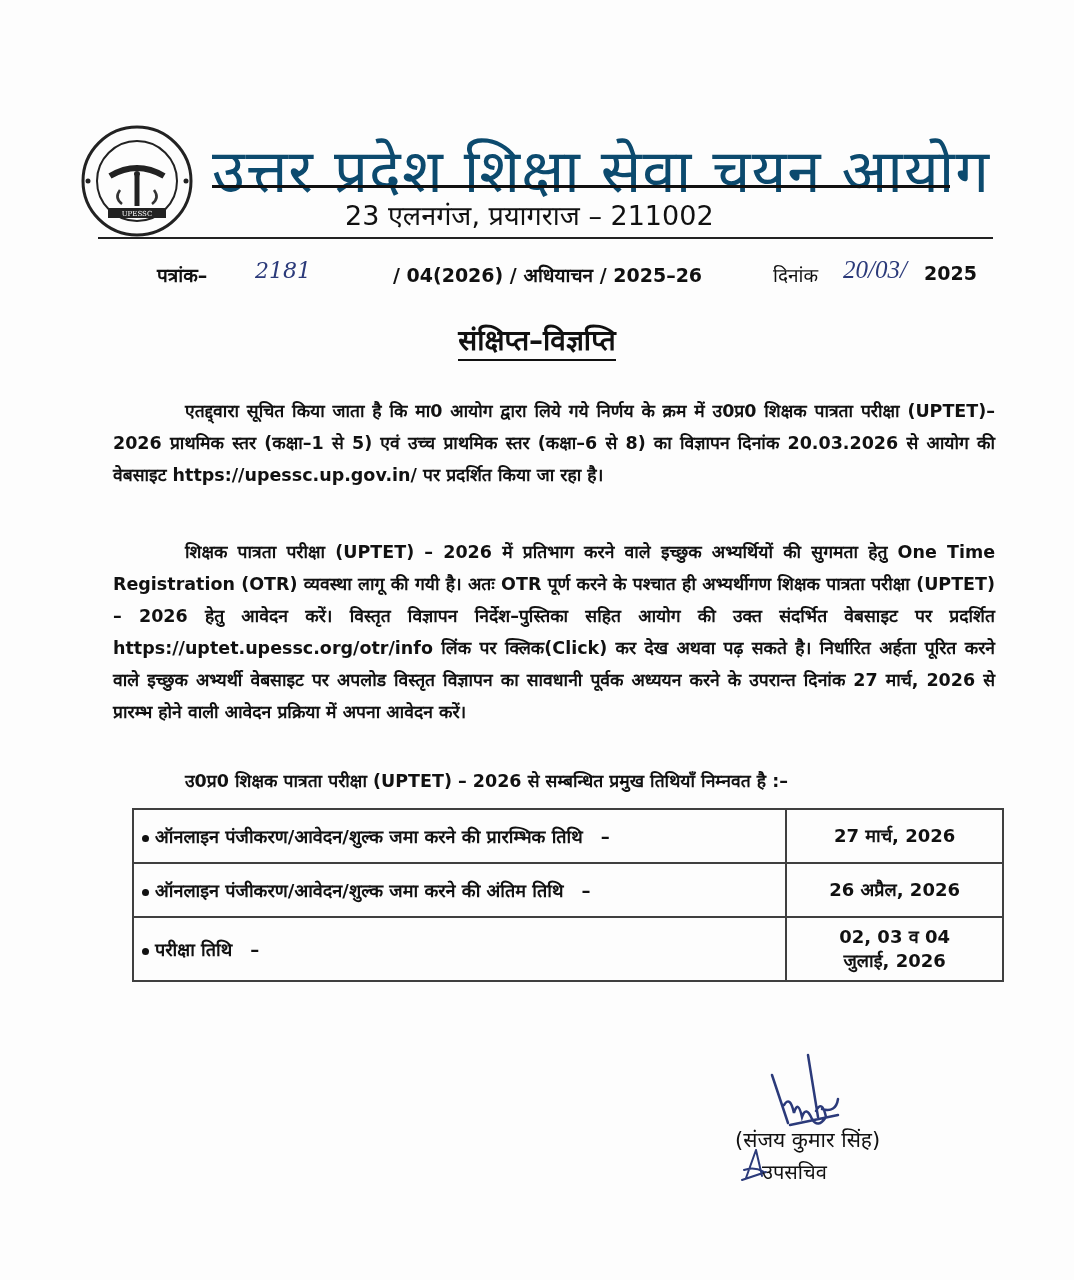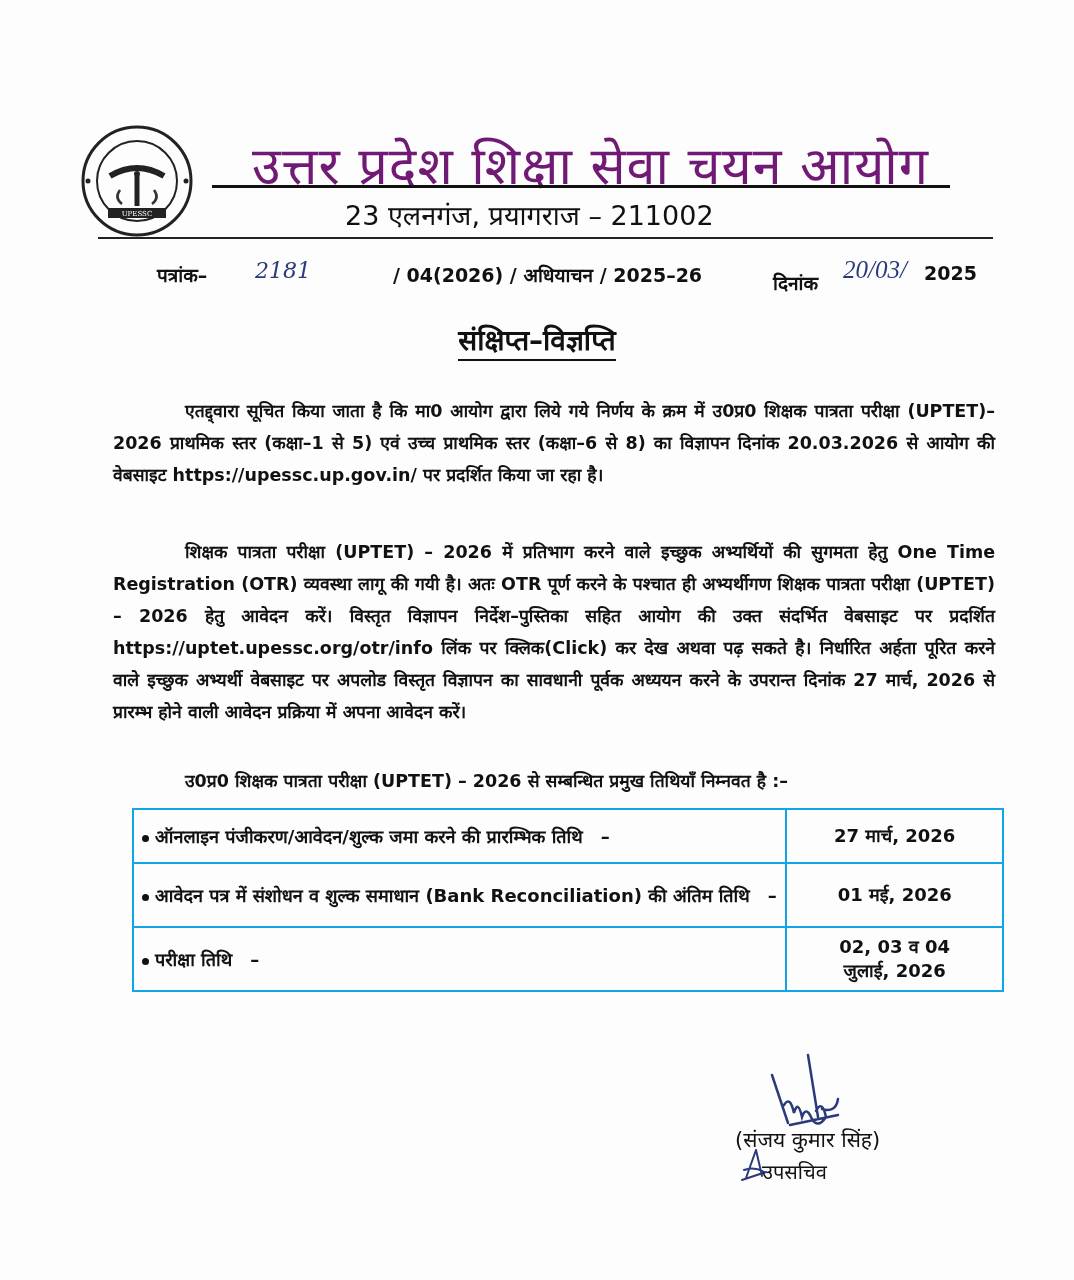--- a/index.html
+++ b/index.html
@@ -6,35 +6,35 @@
   body {
     width: 1074px; height: 1280px; background: #ffffff; position: relative; overflow: hidden;
     font-family: "DejaVu Sans", "Liberation Sans", sans-serif; color: #1a1a1a;
   }
   .page { position: absolute; inset: 0; background: #fdfdfd; }
 
   
   .logo { position: absolute; left: 80px; top: 124px; width: 114px; height: 114px; }
   .title {
     position: absolute; left: 212px; top: 128px; width: 740px;
-    font-size: 52px; font-weight: normal; letter-spacing: 1px; white-space: nowrap;
-    font-family: "DejaVu Sans", sans-serif; color: #701a75; margin-left: 40px;
+    font-size: 60px; font-weight: normal; letter-spacing: 1px; white-space: nowrap;
+    font-family: "DejaVu Sans", sans-serif; color: #0c4a6e;
   }
   .title-rule { position: absolute; left: 212px; top: 185px; width: 738px; height: 3px; background: #111; }
   .address {
     position: absolute; left: 345px; top: 196px; font-size: 27px; white-space: nowrap; color: #111;
   }
   .header-rule { position: absolute; left: 98px; top: 237px; width: 895px; height: 2px; background: #222; }
 
   
   .refline { position: absolute; top: 262px; left: 0; width: 100%; font-size: 19px; color: #111; }
   .ref-label { position: absolute; left: 157px; top: 0; font-weight: bold; text-align: right; }
   .ref-num { position: absolute; left: 255px; top: -4px; font-size: 22px; font-style: italic; color: #2b3a7a; font-family: "DejaVu Serif", serif; }
   .ref-mid { position: absolute; left: 393px; top: 0; font-weight: bold; }
-  .ref-date-label { position: absolute; left: 773px; top: 0; font-weight: bold; margin-top: 8px; }
+  .ref-date-label { position: absolute; left: 773px; top: 0; font-weight: normal; }
   .ref-date { position: absolute; left: 843px; top: -6px; font-size: 25px; font-style: italic; color: #2b3a7a; font-family: Liberation Serif, serif; }
   .ref-year { position: absolute; left: 924px; top: 0; font-weight: bold; }
 
   .heading {
     position: absolute; left: 0; width: 100%; top: 320px; text-align: center;
     font-size: 28px; font-weight: bold; color: #111;
   }
   .heading span { border-bottom: 2px solid #111; padding-bottom: 2px; margin-top: 21px; }
 
   
@@ -45,21 +45,21 @@
   .para .indent { display: inline-block; width: 72px; }
   .p1 { top: 395px; }
   .p2 { top: 536px; }
   .p3 { top: 765px; left: 185px; width: 800px; }
 
   
   .dates-table {
     position: absolute; left: 132px; top: 808px; width: 872px; border-collapse: collapse;
     font-size: 18px; font-weight: bold; color: #111;
   }
-  .dates-table td { border: 2px solid #0ea5e9; padding: 6px 8px; vertical-align: middle; }
+  .dates-table td { border: 2px solid #404040; padding: 6px 8px; vertical-align: middle; }
   .dates-table td.label { width: 640px; }
   .dates-table td.value { text-align: center; width: 200px; line-height: 24px; }
   .dates-table tr.r1 td { height: 40px; }
   .dates-table tr.r2 td { height: 40px; }
   .dates-table tr.r3 td { height: 50px; }
   .dates-table tr.r4 td { height: 50px; }
   .bullet { display: inline-block; width: 7px; height: 7px; border-radius: 50%; background: #111; margin-right: 6px; vertical-align: middle; }
   .dash { margin-left: 18px; }
 
   
@@ -111,23 +111,23 @@
     <span class="indent"></span><span>शिक्षक पात्रता परीक्षा (UPTET) – 2026 में प्रतिभाग करने वाले इच्छुक अभ्यर्थियों की सुगमता हेतु One Time Registration (OTR) व्यवस्था लागू की गयी है। अतः OTR पूर्ण करने के पश्चात ही अभ्यर्थीगण शिक्षक पात्रता परीक्षा (UPTET) – 2026 हेतु आवेदन करें। विस्तृत विज्ञापन निर्देश–पुस्तिका सहित आयोग की उक्त संदर्भित वेबसाइट पर प्रदर्शित https://uptet.upessc.org/otr/info लिंक पर क्लिक(Click) कर देख अथवा पढ़ सकते है। निर्धारित अर्हता पूरित करने वाले इच्छुक अभ्यर्थी वेबसाइट पर अपलोड विस्तृत विज्ञापन का सावधानी पूर्वक अध्ययन करने के उपरान्त दिनांक 27 मार्च, 2026 से प्रारम्भ होने वाली आवेदन प्रक्रिया में अपना आवेदन करें।</span>
   </div>
   <div class="para p3">उ0प्र0 शिक्षक पात्रता परीक्षा (UPTET) – 2026 से सम्बन्धित प्रमुख तिथियाँ निम्नवत है :–</div>
 
   <table class="dates-table">
     <tbody>
         <tr class="r1">
       <td class="label"><span class="bullet"></span><span>ऑनलाइन पंजीकरण/आवेदन/शुल्क जमा करने की प्रारम्भिक तिथि</span><span class="dash">–</span></td>
       <td class="value">27 मार्च, 2026</td>
     </tr>
-    <tr class="r3">
-      <td class="label"><span class="bullet"></span><span>आवेदन पत्र में संशोधन व शुल्क समाधान (Bank Reconciliation) की अंतिम तिथि</span><span class="dash">–</span></td>
-      <td class="value">01 मई, 2026</td>
+    <tr class="r2">
+      <td class="label"><span class="bullet"></span><span>ऑनलाइन पंजीकरण/आवेदन/शुल्क जमा करने की अंतिम तिथि</span><span class="dash">–</span></td>
+      <td class="value">26 अप्रैल, 2026</td>
     </tr>
     <tr class="r4">
       <td class="label"><span class="bullet"></span><span>परीक्षा तिथि</span><span class="dash">–</span></td>
       <td class="value">
         <div>02, 03 व 04</div>
         <div>जुलाई, 2026</div>
       </td>
     </tr>
   </tbody>
     </table>

